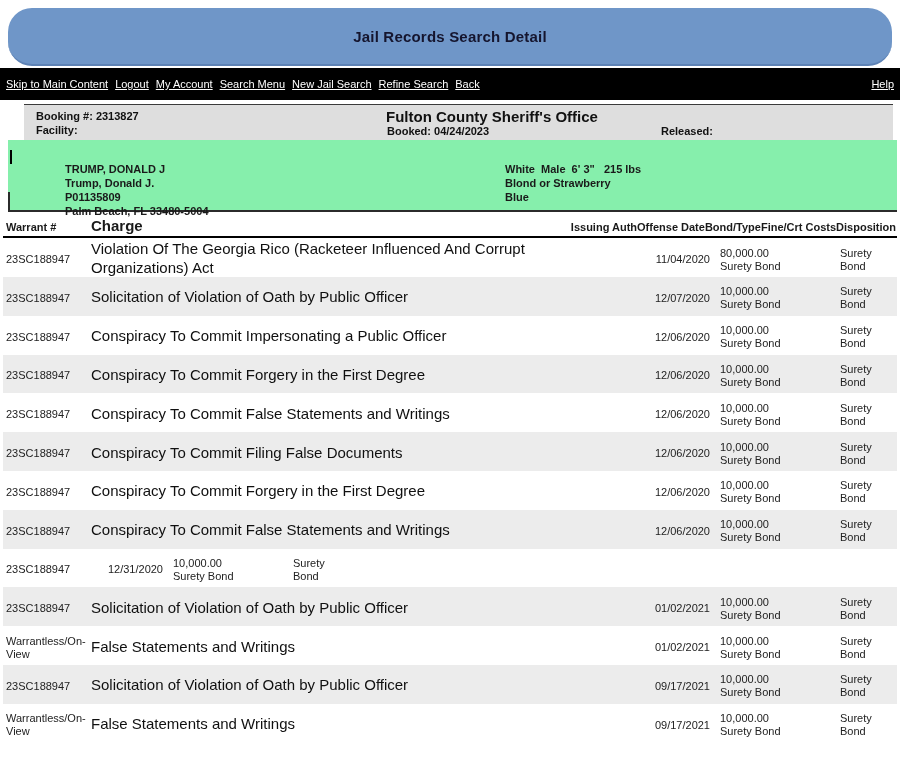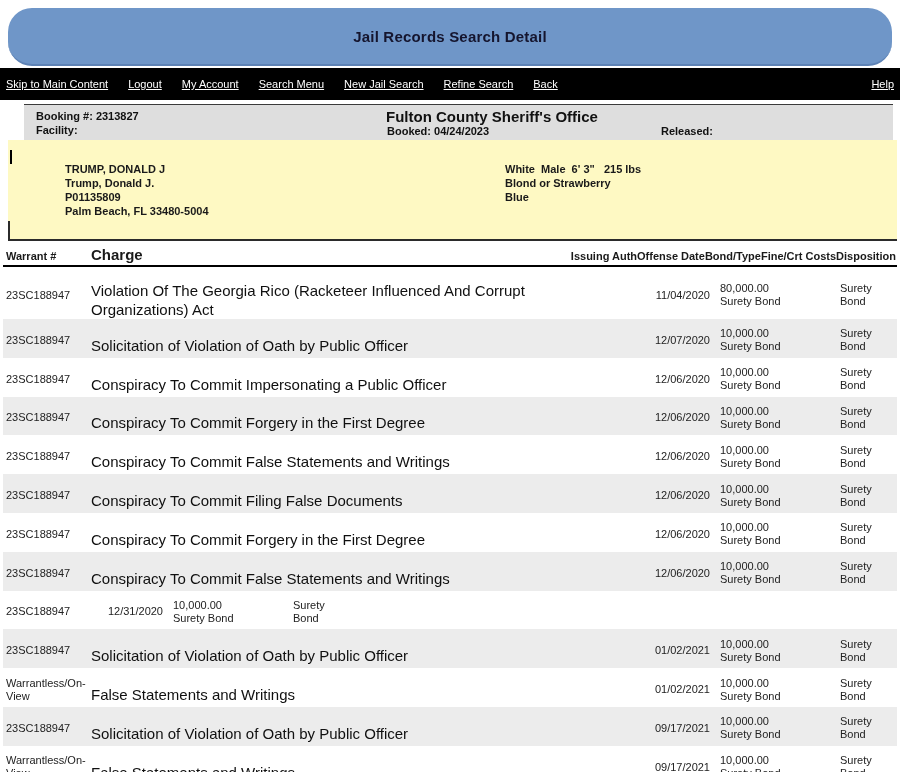--- a/index.html
+++ b/index.html
@@ -13,56 +13,56 @@
     margin:8px 8px 0 8px; height:58px;
     background:var(--banner-blue, #6f96c8);
     display:flex; align-items:center; justify-content:center;
     border-bottom:2px solid #5d82b5;
     border-radius:24px;
   }
   .banner-title { font-size:15px; font-weight:bold; color:#15152e; letter-spacing:.2px; }
   
   .nav {
     margin-top:2px; background:var(--nav-black, #000); height:22px;
-    display:flex; align-items:center; padding:16px 6px; gap:20px; font-size:11px;
+    display:flex; align-items:center; padding:16px 6px; gap:7px; font-size:11px;
   }
   .nav a { color:#fff; text-decoration:underline; white-space:nowrap; cursor:pointer; }
   .nav-spacer { flex:1; }
   
   .booking-bar {
     position:relative; margin:4px 7px 0 24px; height:36px;
     background:var(--bar-gray, #dedede); border-top:1px solid #3a3a3a;
     font-size:11px; font-weight:bold; color:#111;
   }
   .bk-left { position:absolute; left:12px; top:4px; line-height:14px; }
   .office   { position:absolute; left:362px; top:3px; font-size:15px; }
   .booked   { position:absolute; left:363px; top:20px; }
   .released { position:absolute; left:637px; top:20px; }
   
   .inmate {
-    position:relative; margin:0 3px 0 8px; height:101px;
-    border-bottom:2px solid #2b2b2b; background:#fef9c3;
+    position:relative; margin:0 3px 0 8px; height:72px;
+    border-bottom:2px solid #2b2b2b; background:#86efac;
   }
   .inmate::before { content:""; position:absolute; left:0; bottom:0; width:2px; height:18px; background:#2b2b2b; }
   .cursor-mark { position:absolute; left:2px; top:10px; width:2px; height:14px; background:#000; }
   .name-block  { position:absolute; left:57px;  top:22px; font-size:11px; font-weight:bold; line-height:14px; }
   .phys-block  { position:absolute; left:497px; top:22px; font-size:11px; font-weight:bold; line-height:14px; }
   .phys-block div { white-space:pre; }
   
   .charges { margin:5px 3px 0 3px; }
   .thead {
     display:flex; align-items:baseline; border-bottom:2px solid #000; padding-bottom:2px;
   }
   .th-warrant { width:88px; padding-left:3px; font-size:11px; font-weight:bold; }
   .th-charge  { flex:1; font-size:15px; font-weight:bold; }
   .th-right   { display:flex; font-size:11px; font-weight:bold; white-space:pre; padding-right:1px; }
   .trow { display:flex; align-items:center; min-height:38.8px; }
   .trow.shaded { background:var(--row-shade, #ececec); }
   .cell-warrant { width:88px; padding:4px 4px 0 3px; font-size:11px; line-height:13px; color:#222; }
-  .cell-charge  { flex:1; padding-top:14px; font-size:15px; line-height:19px; color:#101010; }
+  .cell-charge  { flex:1; padding-top:1px; font-size:15px; line-height:19px; color:#101010; }
   .charge-inner { max-width:490px; }
   .cell-date    { width:72px; text-align:right; padding-top:4px; font-size:11px; line-height:13px; color:#222; }
   .cell-bond    { width:130px; padding:4px 0 0 10px; font-size:11px; line-height:13px; color:#222; }
   .bond-inner   { width:62px; }
   .cell-disp    { width:57px; padding-top:4px; font-size:11px; line-height:13px; color:#222; }
   .disp-inner   { width:46px; }
 </style>
 </head>
 <body>
 

